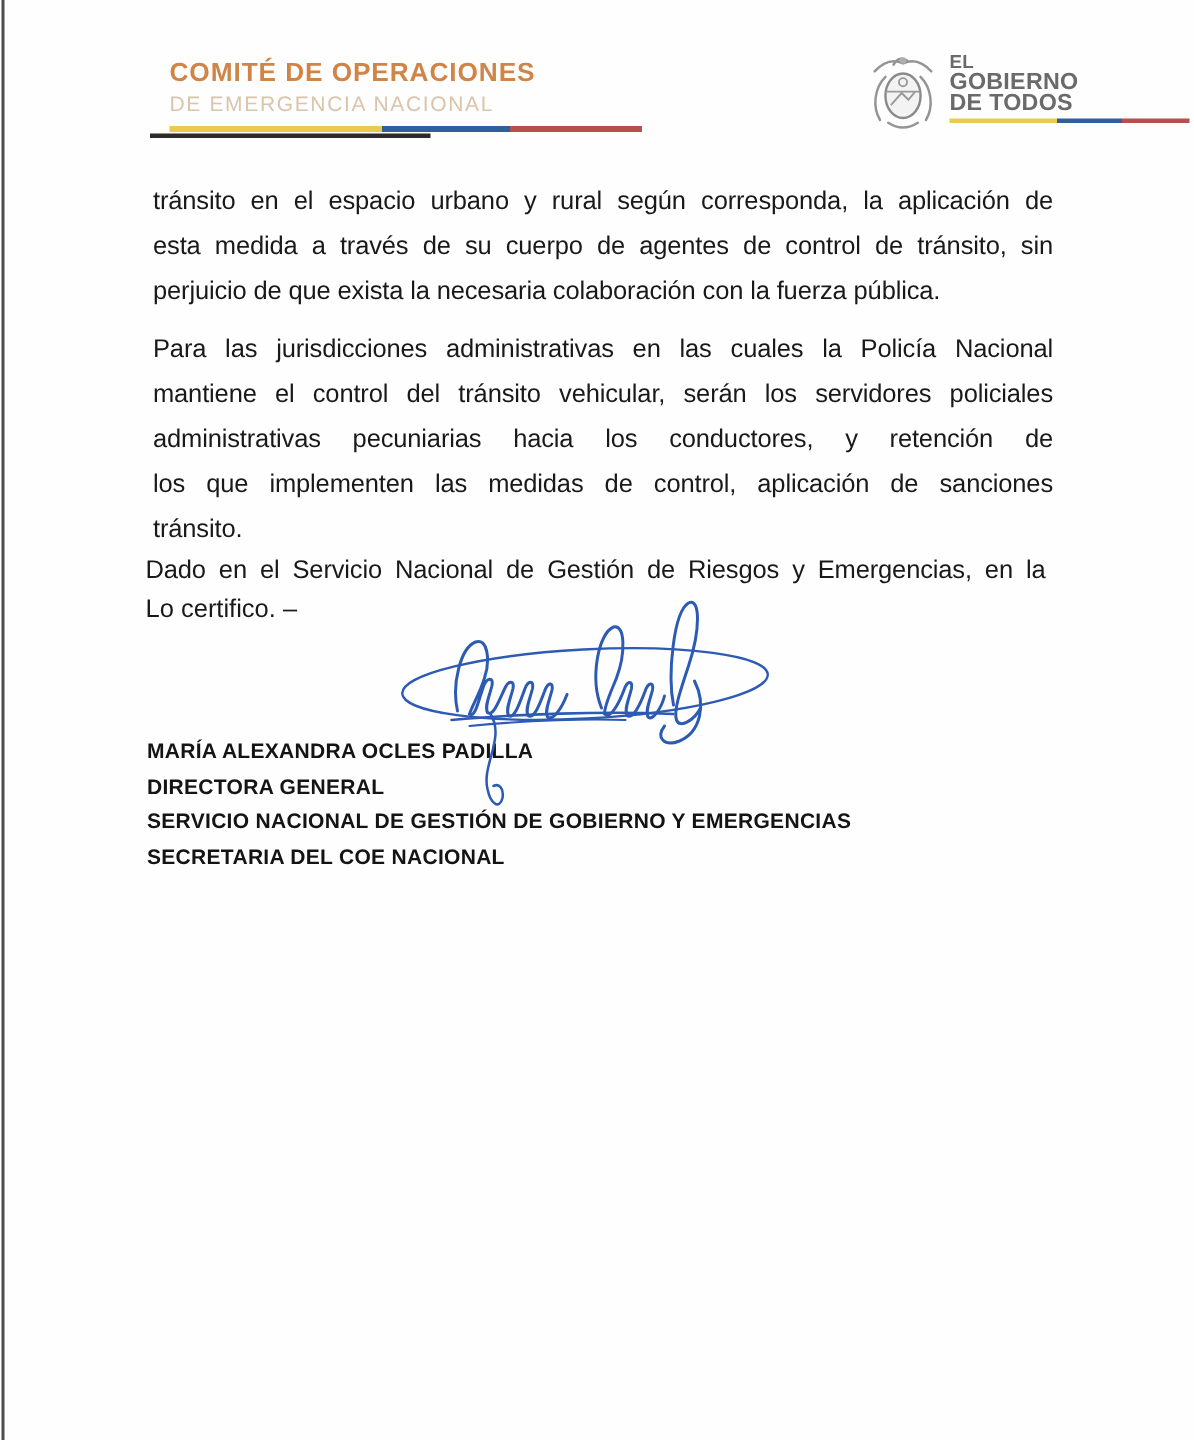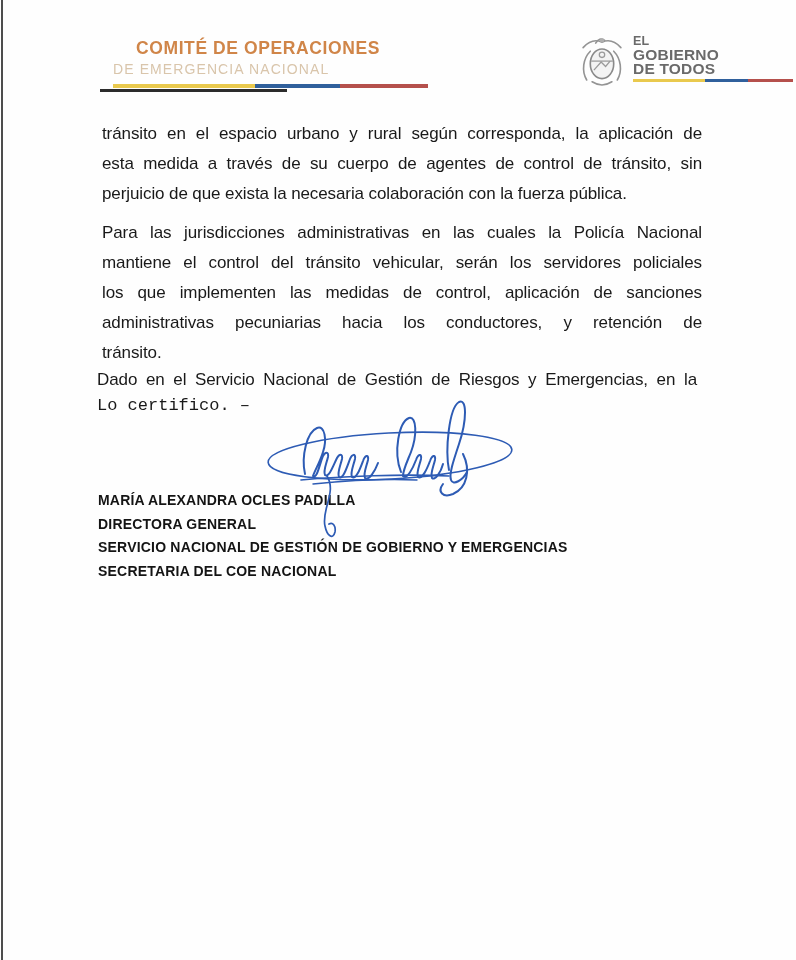--- a/index.html
+++ b/index.html
@@ -6,41 +6,41 @@
   body{
     width:796px;height:960px;position:relative;overflow:hidden;
     background:#fefefe;
     font-family:"Liberation Sans", sans-serif;
   }
   .page{position:absolute;inset:0;background:#fefefe;}
   .left-edge{position:absolute;left:1px;top:0;width:2px;height:960px;background:#4d4d4d;}
 
   
   .coe-logo{position:absolute;left:113px;top:37px;width:320px;}
-  .coe-l1{font-size:17.5px;font-weight:bold;letter-spacing:.6px;color:#d08548;line-height:22px;white-space:nowrap;margin-left:23px;}
+  .coe-l1{font-size:17.5px;font-weight:bold;letter-spacing:.6px;color:#d08548;line-height:22px;white-space:nowrap;}
   .coe-l2{font-size:14px;font-weight:normal;letter-spacing:1.1px;color:#d9c5ab;line-height:21px;white-space:nowrap;}
   .tricolor{height:3.5px;background:linear-gradient(to right,#e9c94e 0 45%,#30609c 45% 72%,#b5504c 72% 100%);}
   .coe-bar{margin-top:4px;width:315px;}
 
   .gov-logo{position:absolute;left:575px;top:34px;display:flex;align-items:flex-start;}
   .crest{width:54px;height:56px;flex:0 0 auto;}
   .gov-text{margin-left:4px;color:#6a6a6a;font-weight:bold;line-height:14px;letter-spacing:.2px;}
   .gov-el{font-size:12.5px;}
   .gov-line{font-size:15.5px;}
   .gov-bar{width:160px;margin-top:3px;height:3px;}
 
   
   .bodytext{position:absolute;left:97px;width:600px;color:#191919;
     font-size:17px;line-height:30px;letter-spacing:-0.1px;margin-top:27px;}
   .p1{top:92px;padding-left:5px;}
   .p2{top:191px;padding-left:5px;}
   .p3{top:338px;}
   .tline{text-align:justify;text-align-last:justify;white-space:normal;}
   .tline.last{text-align-last:left;}
-  .certify{position:absolute;left:97px;top:396px;font-size:17px;color:#191919;font-family:Liberation Mono, monospace;}
+  .certify{position:absolute;left:97px;top:396px;font-size:17px;color:#191919;}
 
   .artifact{position:absolute;left:100px;top:89px;width:187px;height:3px;background:#151515;opacity:.9;}
 
   
   .sig-wrap{position:absolute;left:253px;top:392px;width:280px;height:170px;z-index:5;pointer-events:none;}
   .name-block{position:absolute;left:98px;top:489px;width:600px;text-align:left;z-index:2;
     color:#141414;font-weight:bold;font-size:14px;line-height:23.5px;letter-spacing:.2px;}
 </style>
 </head>
 <body>
@@ -83,22 +83,22 @@
 
   <div class="bodytext p1">
     <div class="tline">tránsito en el espacio urbano y rural según corresponda, la aplicación de</div>
     <div class="tline">esta medida a través de su cuerpo de agentes de control de tránsito, sin</div>
     <div class="tline last">perjuicio de que exista la necesaria colaboración con la fuerza pública.</div>
   </div>
 
   <div class="bodytext p2">
     <div class="tline">Para las jurisdicciones administrativas en las cuales la Policía Nacional</div>
     <div class="tline">mantiene el control del tránsito vehicular, serán los servidores policiales</div>
+    <div class="tline">administrativas pecuniarias hacia los conductores, y retención de</div>
     <div class="tline">los que implementen las medidas de control, aplicación de sanciones</div>
-    <div class="tline">administrativas pecuniarias hacia los conductores, y retención de</div>
     <div class="tline last">tránsito.</div>
   </div>
 
   <div class="bodytext p3">
     <div class="tline">Dado en el Servicio Nacional de Gestión de Riesgos y Emergencias, en la</div>
   </div>
 
   <div class="certify">Lo certifico. –</div>
 
   <svg class="sig-wrap" viewBox="0 0 280 170">

